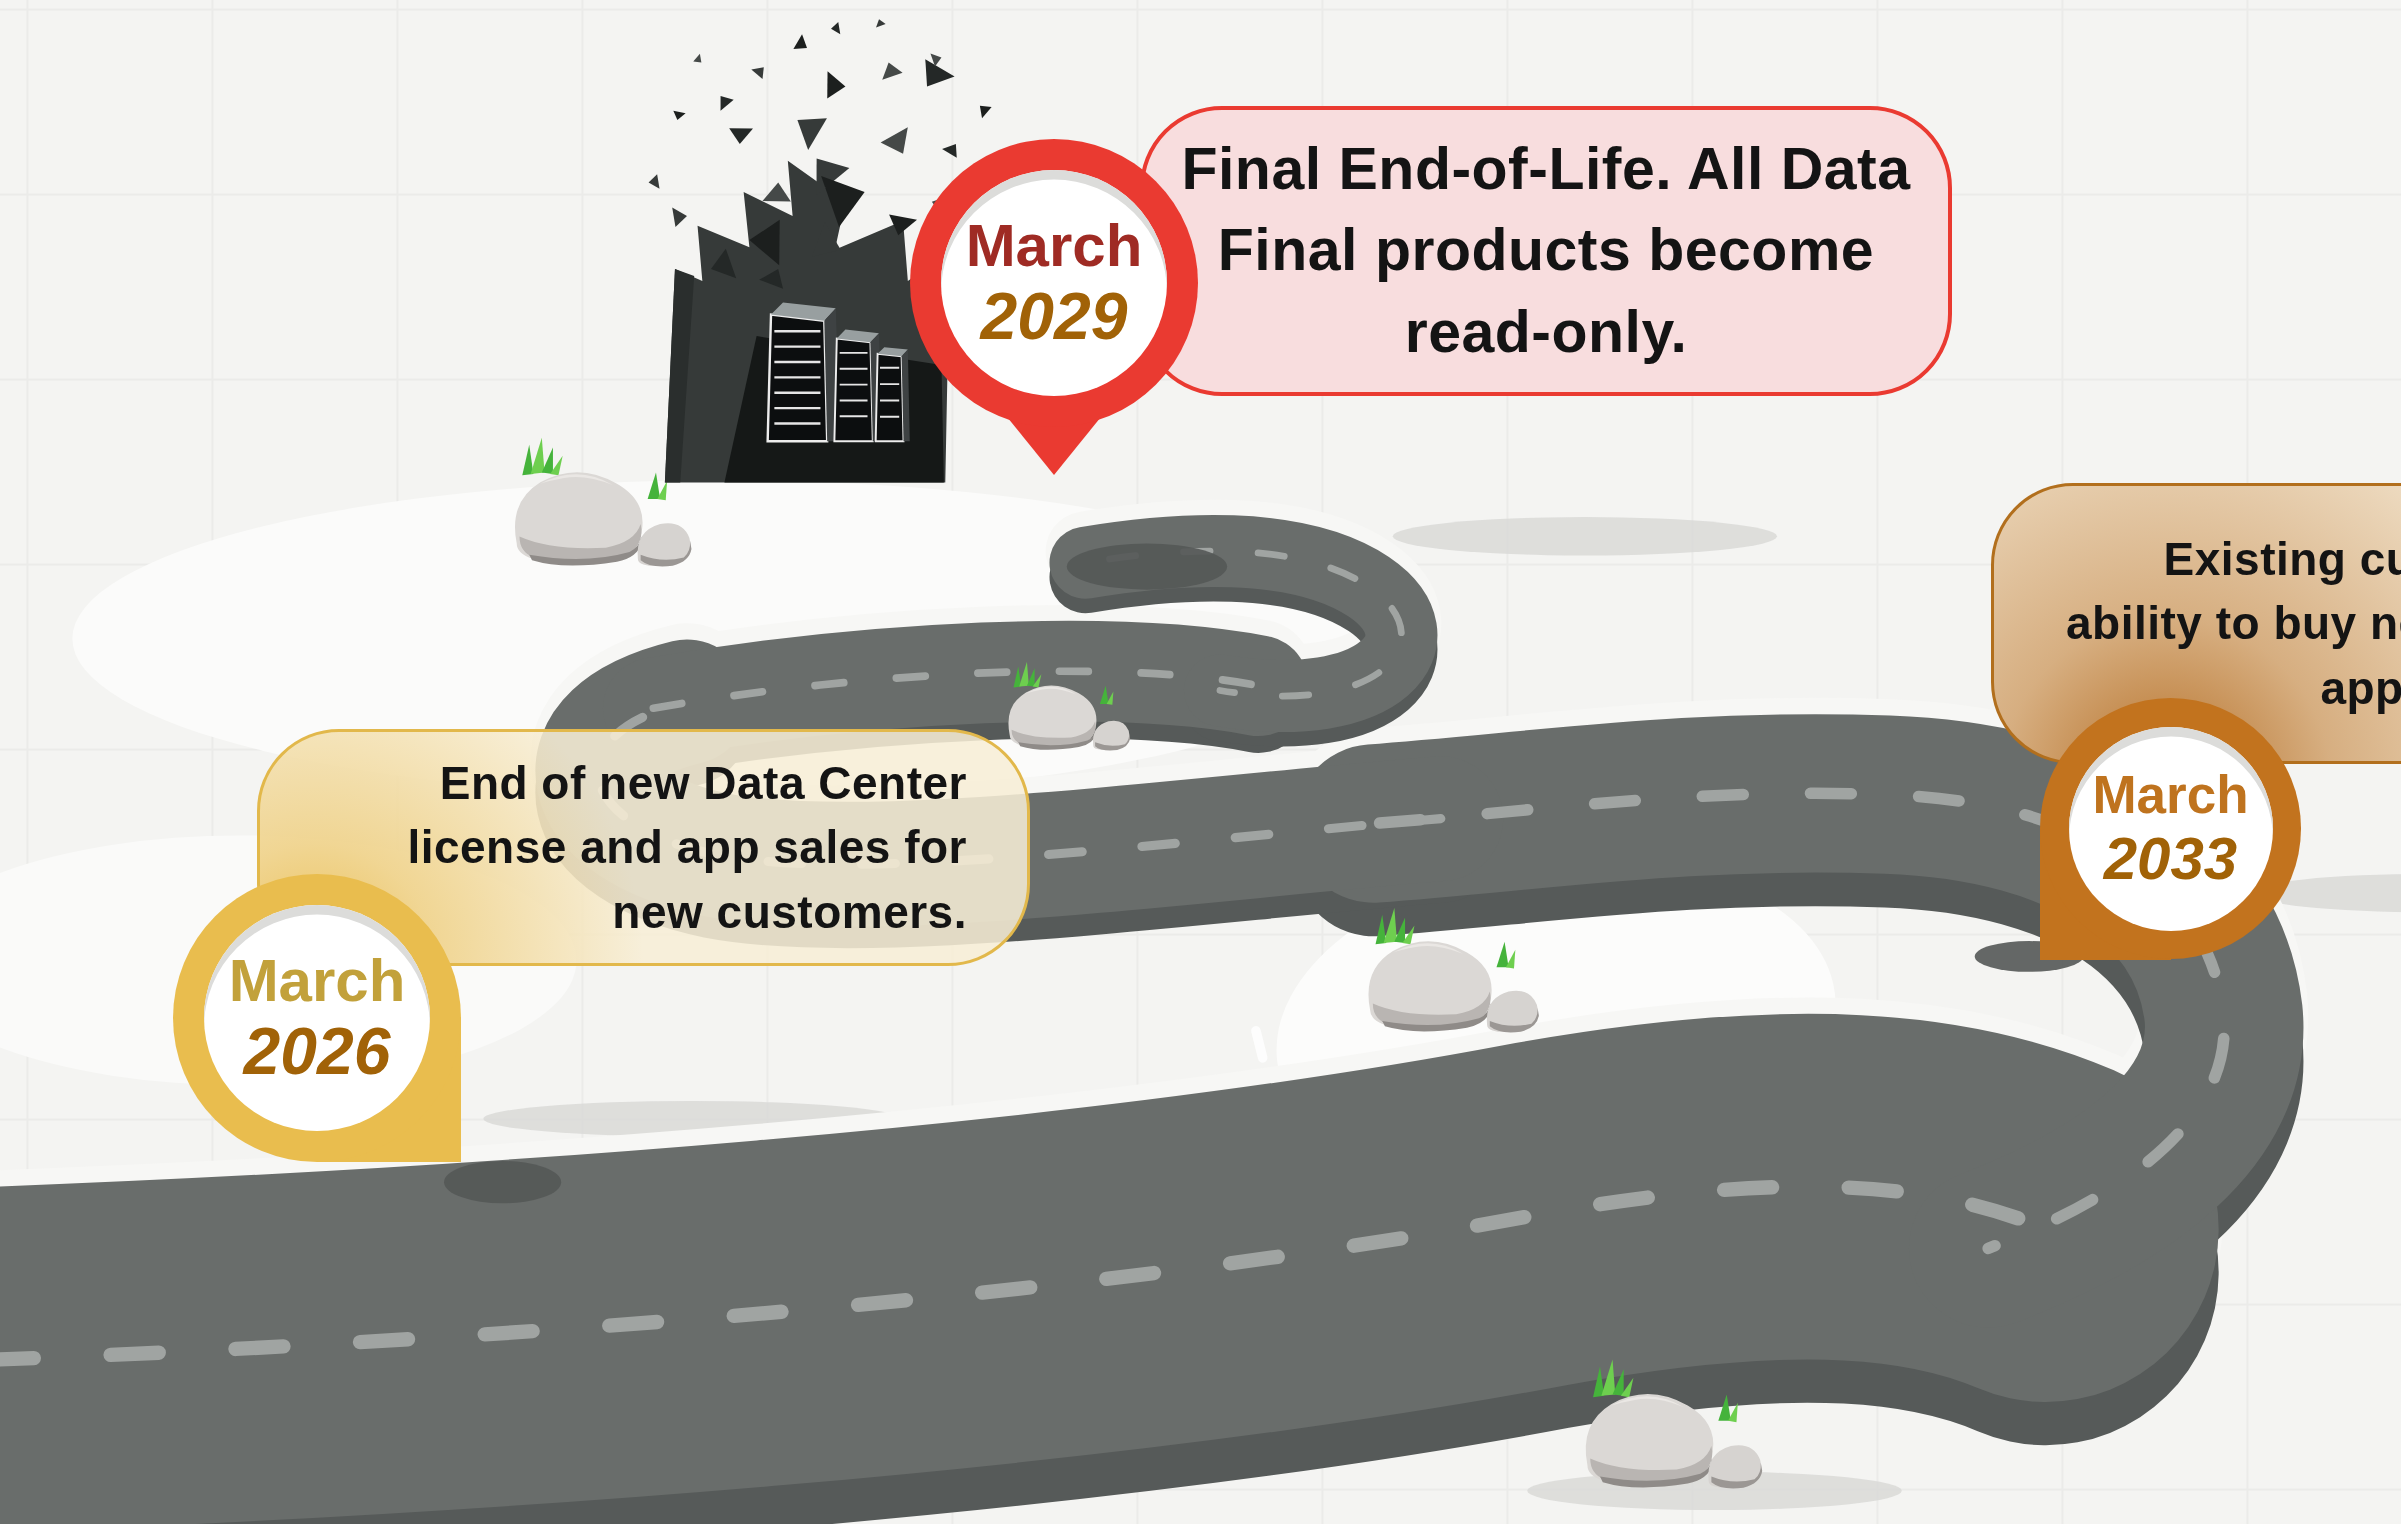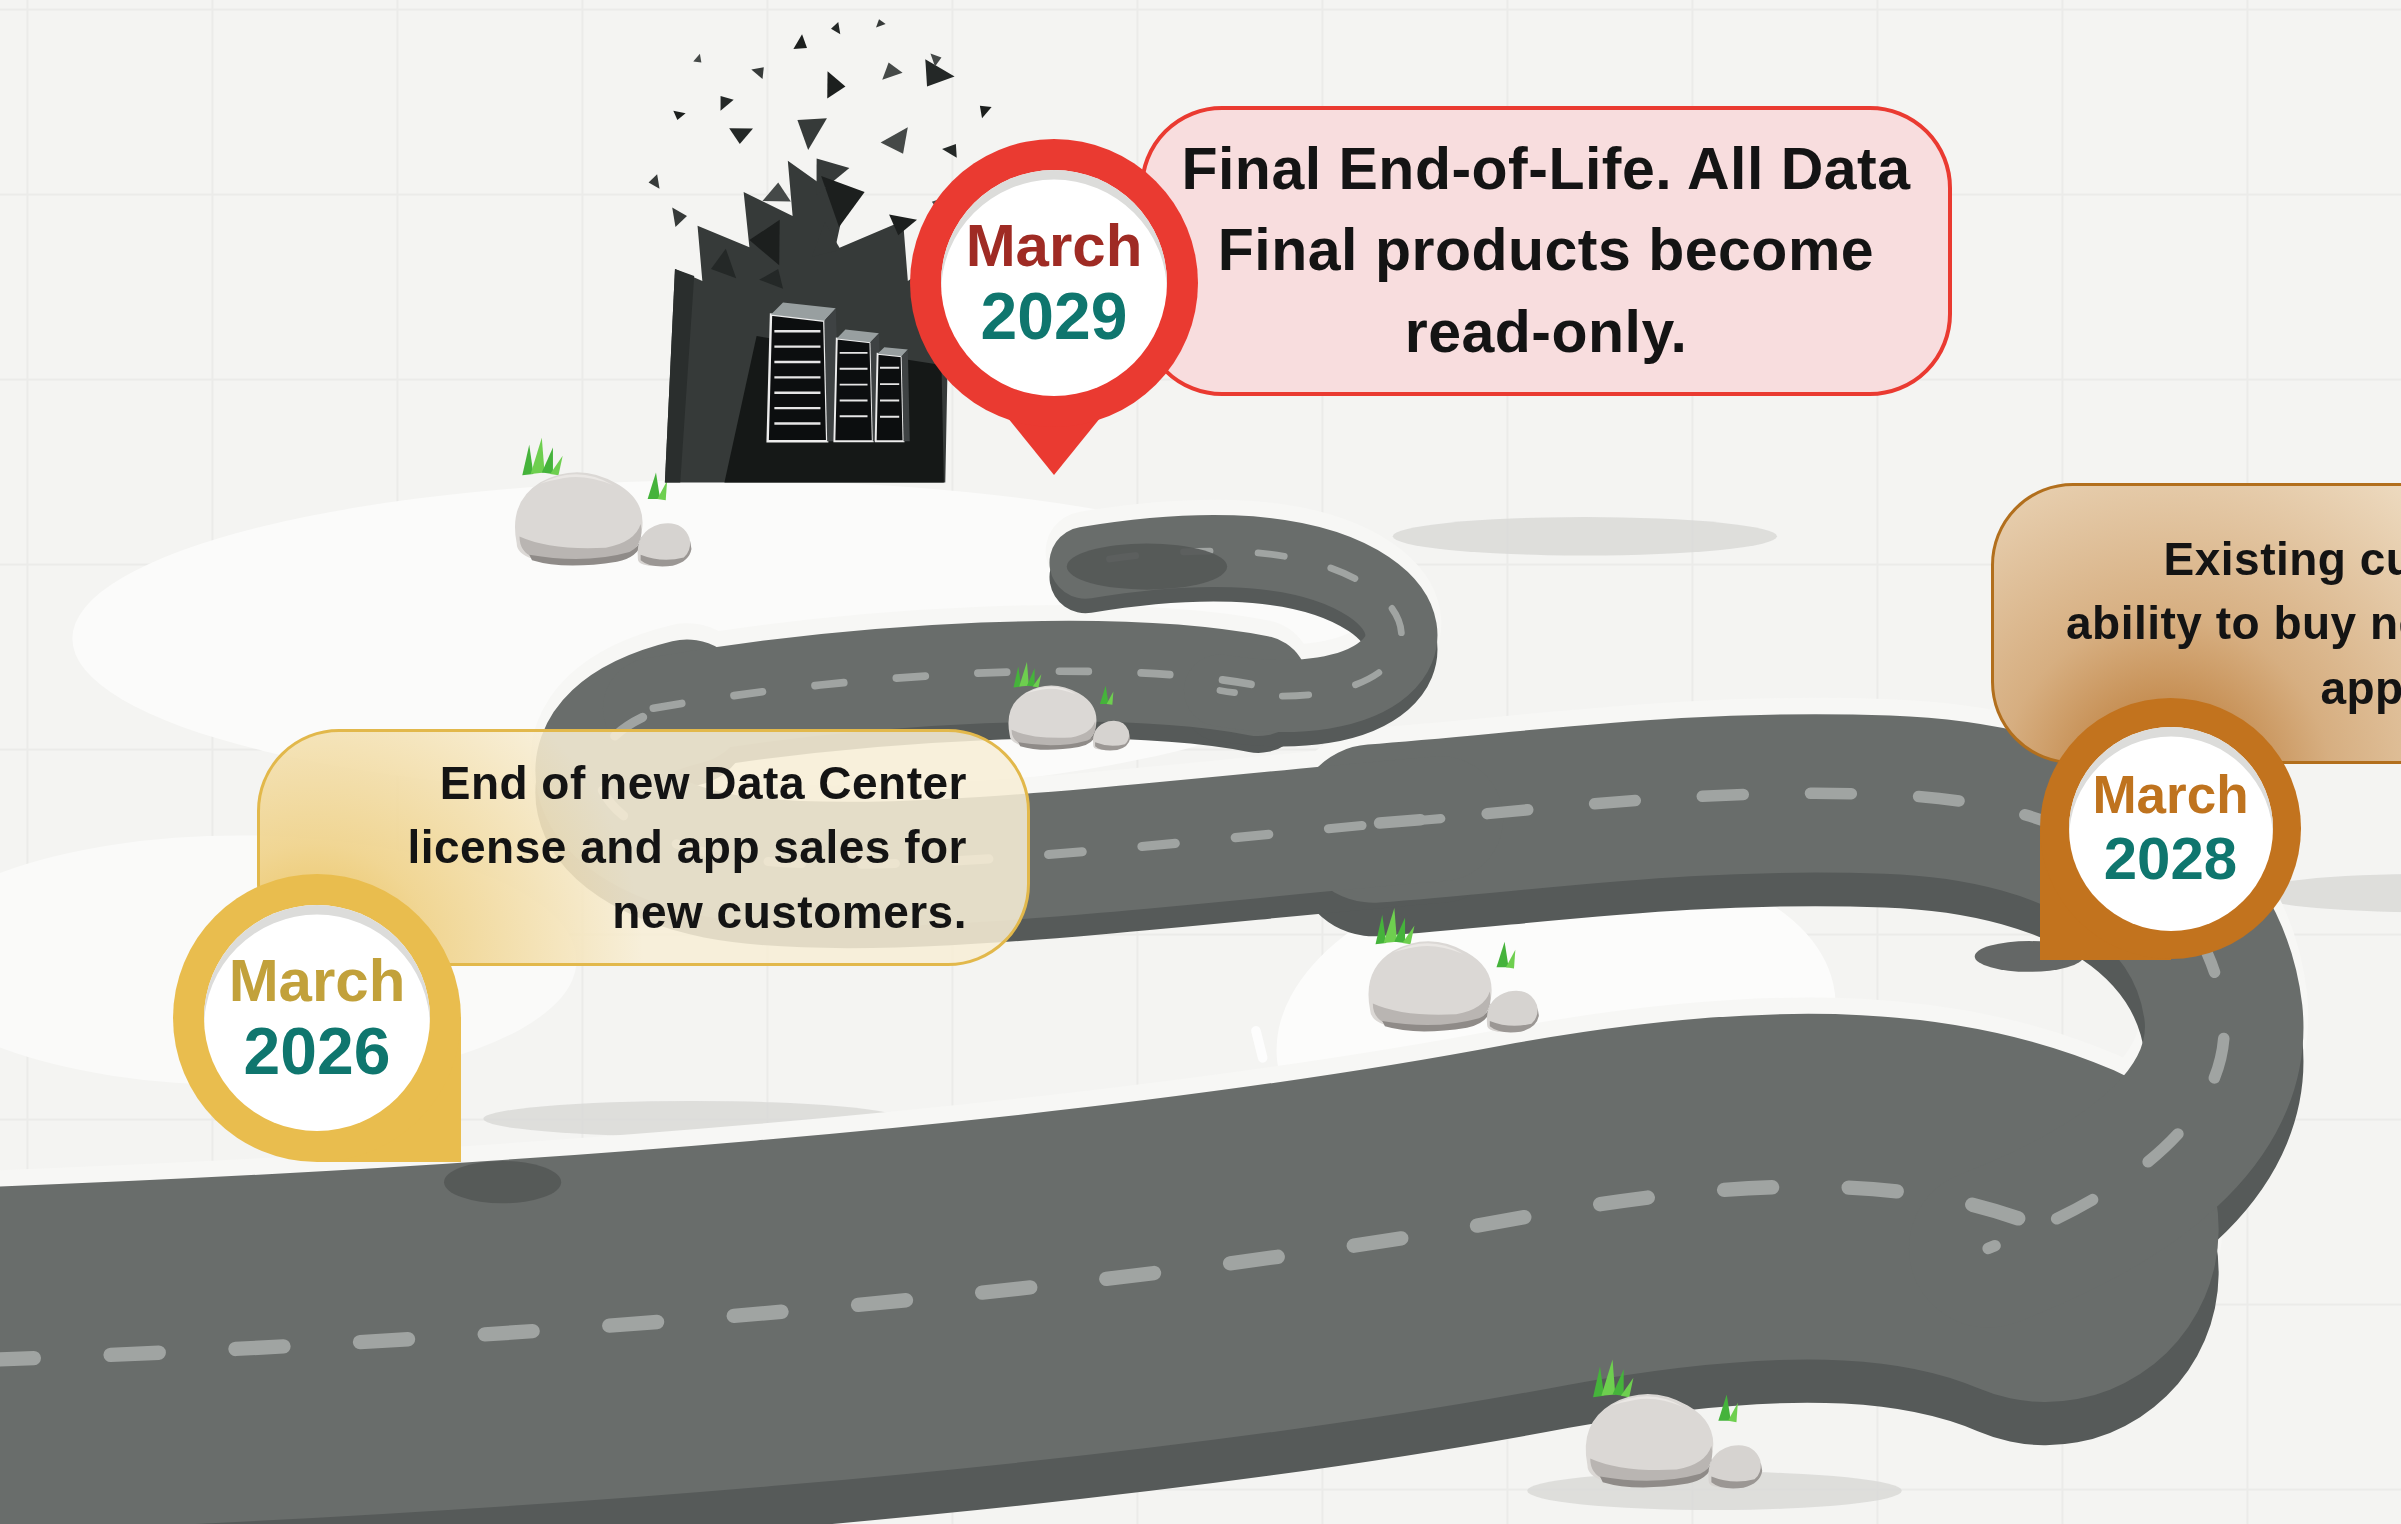--- a/index.html
+++ b/index.html
@@ -47,21 +47,21 @@
     position:absolute;border-radius:50%;
     display:flex;align-items:center;justify-content:center;
   }
   .pin .inner{
     border-radius:50%;background:#ffffff;
     box-shadow:inset 0 9.6px 0 #dcdcda;
     display:flex;flex-direction:column;align-items:center;justify-content:center;
     text-align:center;font-weight:700;
   }
   .pin .month{line-height:1.05;}
-  .pin .year{color:#0f766e;line-height:1.05;margin-top:4.8px;}
+  .pin .year{color:#a16207;line-height:1.05;margin-top:4.8px;font-style:italic;}
   
   .p2029{left:910px;top:139px;width:288px;height:365px;}
   .p2029 .tail-tri{
     position:absolute;left:72px;top:247px;width:0;height:0;
     border-left:72px solid transparent;border-right:72px solid transparent;
     border-top:89px solid #ea3a31;
   }
   .p2029 .ring{left:0;top:0;width:288px;height:288px;background:#ea3a31;}
   .p2029 .inner{width:226px;height:226px;}
   .p2029 .month{font-size:60px;color:#9f2b24;}
@@ -250,21 +250,21 @@
       <div class="month">March</div>
       <div class="year">2026</div>
     </div>
   </div>
 </div>
 <div class="pin p2028">
   <div class="tail-square"></div>
   <div class="ring">
     <div class="inner">
       <div class="month">March</div>
-      <div class="year">2028</div>
+      <div class="year">2033</div>
     </div>
   </div>
 </div>
 <div class="pin p2029">
   <div class="tail-tri"></div>
   <div class="ring">
     <div class="inner">
       <div class="month">March</div>
       <div class="year">2029</div>
     </div>

